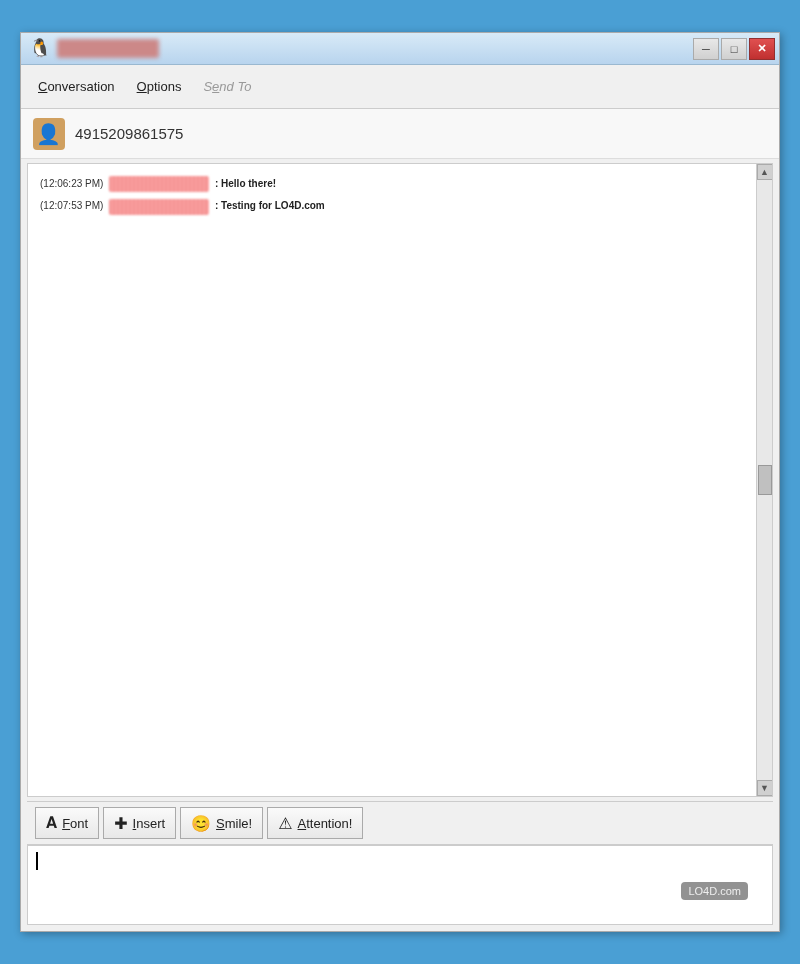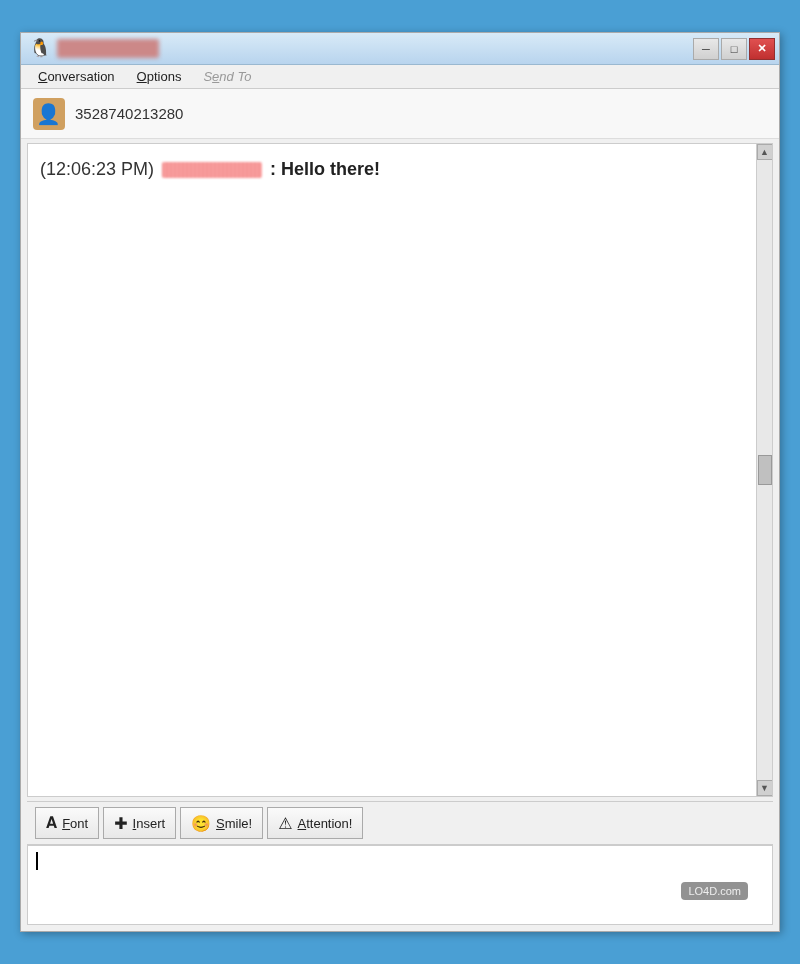--- a/index.html
+++ b/index.html
@@ -74,21 +74,21 @@
     }
     .title-btn.close-btn {
       background: linear-gradient(to bottom, #e05050, #c03030);
       border-color: #903030;
       color: white;
       font-weight: bold;
     }
 
     
     .menu-bar {
-      height: 24px;
+      height: 44px;
       background: #f0f0f0;
       display: flex;
       align-items: center;
       padding: 0 8px;
       border-bottom: 1px solid #ccc;
       gap: 4px;
     }
     .menu-item {
       padding: 3px 8px;
       font-size: 13px;
@@ -137,21 +137,21 @@
       display: flex;
       background: #fff;
       border: 1px solid #ccc;
       margin: 4px 6px;
       overflow: hidden;
     }
     .chat-area {
       flex: 1;
       padding: 12px;
       overflow-y: auto;
-      font-size: 18px;
+      font-size: 10px;
     }
     .scrollbar {
       width: 16px;
       background: #e8e8e8;
       border-left: 1px solid #ccc;
       display: flex;
       flex-direction: column;
       align-items: center;
       justify-content: space-between;
     }
@@ -295,29 +295,34 @@
       <div class="menu-item">
         <span><span class="underline">O</span>ptions</span>
       </div>
       <div class="menu-item disabled">
         <span>S<span class="underline">e</span>nd To</span>
       </div>
     </div>
 
     <div class="contact-bar">
       <div class="contact-avatar">👤</div>
-      <span class="contact-number">3528740213280</span>
+      <span class="contact-number">4915209861575</span>
     </div>
 
     <div class="chat-area-wrapper">
       <div class="chat-area">
         <div class="chat-message">
           <span class="chat-time">(12:06:23 PM) </span>
           <span class="chat-sender"></span>
           <span class="chat-text">: Hello there!</span>
+        </div>
+        <div class="chat-message">
+          <span class="chat-time">(12:07:53 PM) </span>
+          <span class="chat-sender"></span>
+          <span class="chat-text">: Testing for LO4D.com</span>
         </div>
       </div>
       <div class="scrollbar">
         <div class="scroll-btn">▲</div>
         <div class="scroll-thumb"></div>
         <div class="scroll-btn">▼</div>
       </div>
     </div>
 
     <div class="toolbar">

